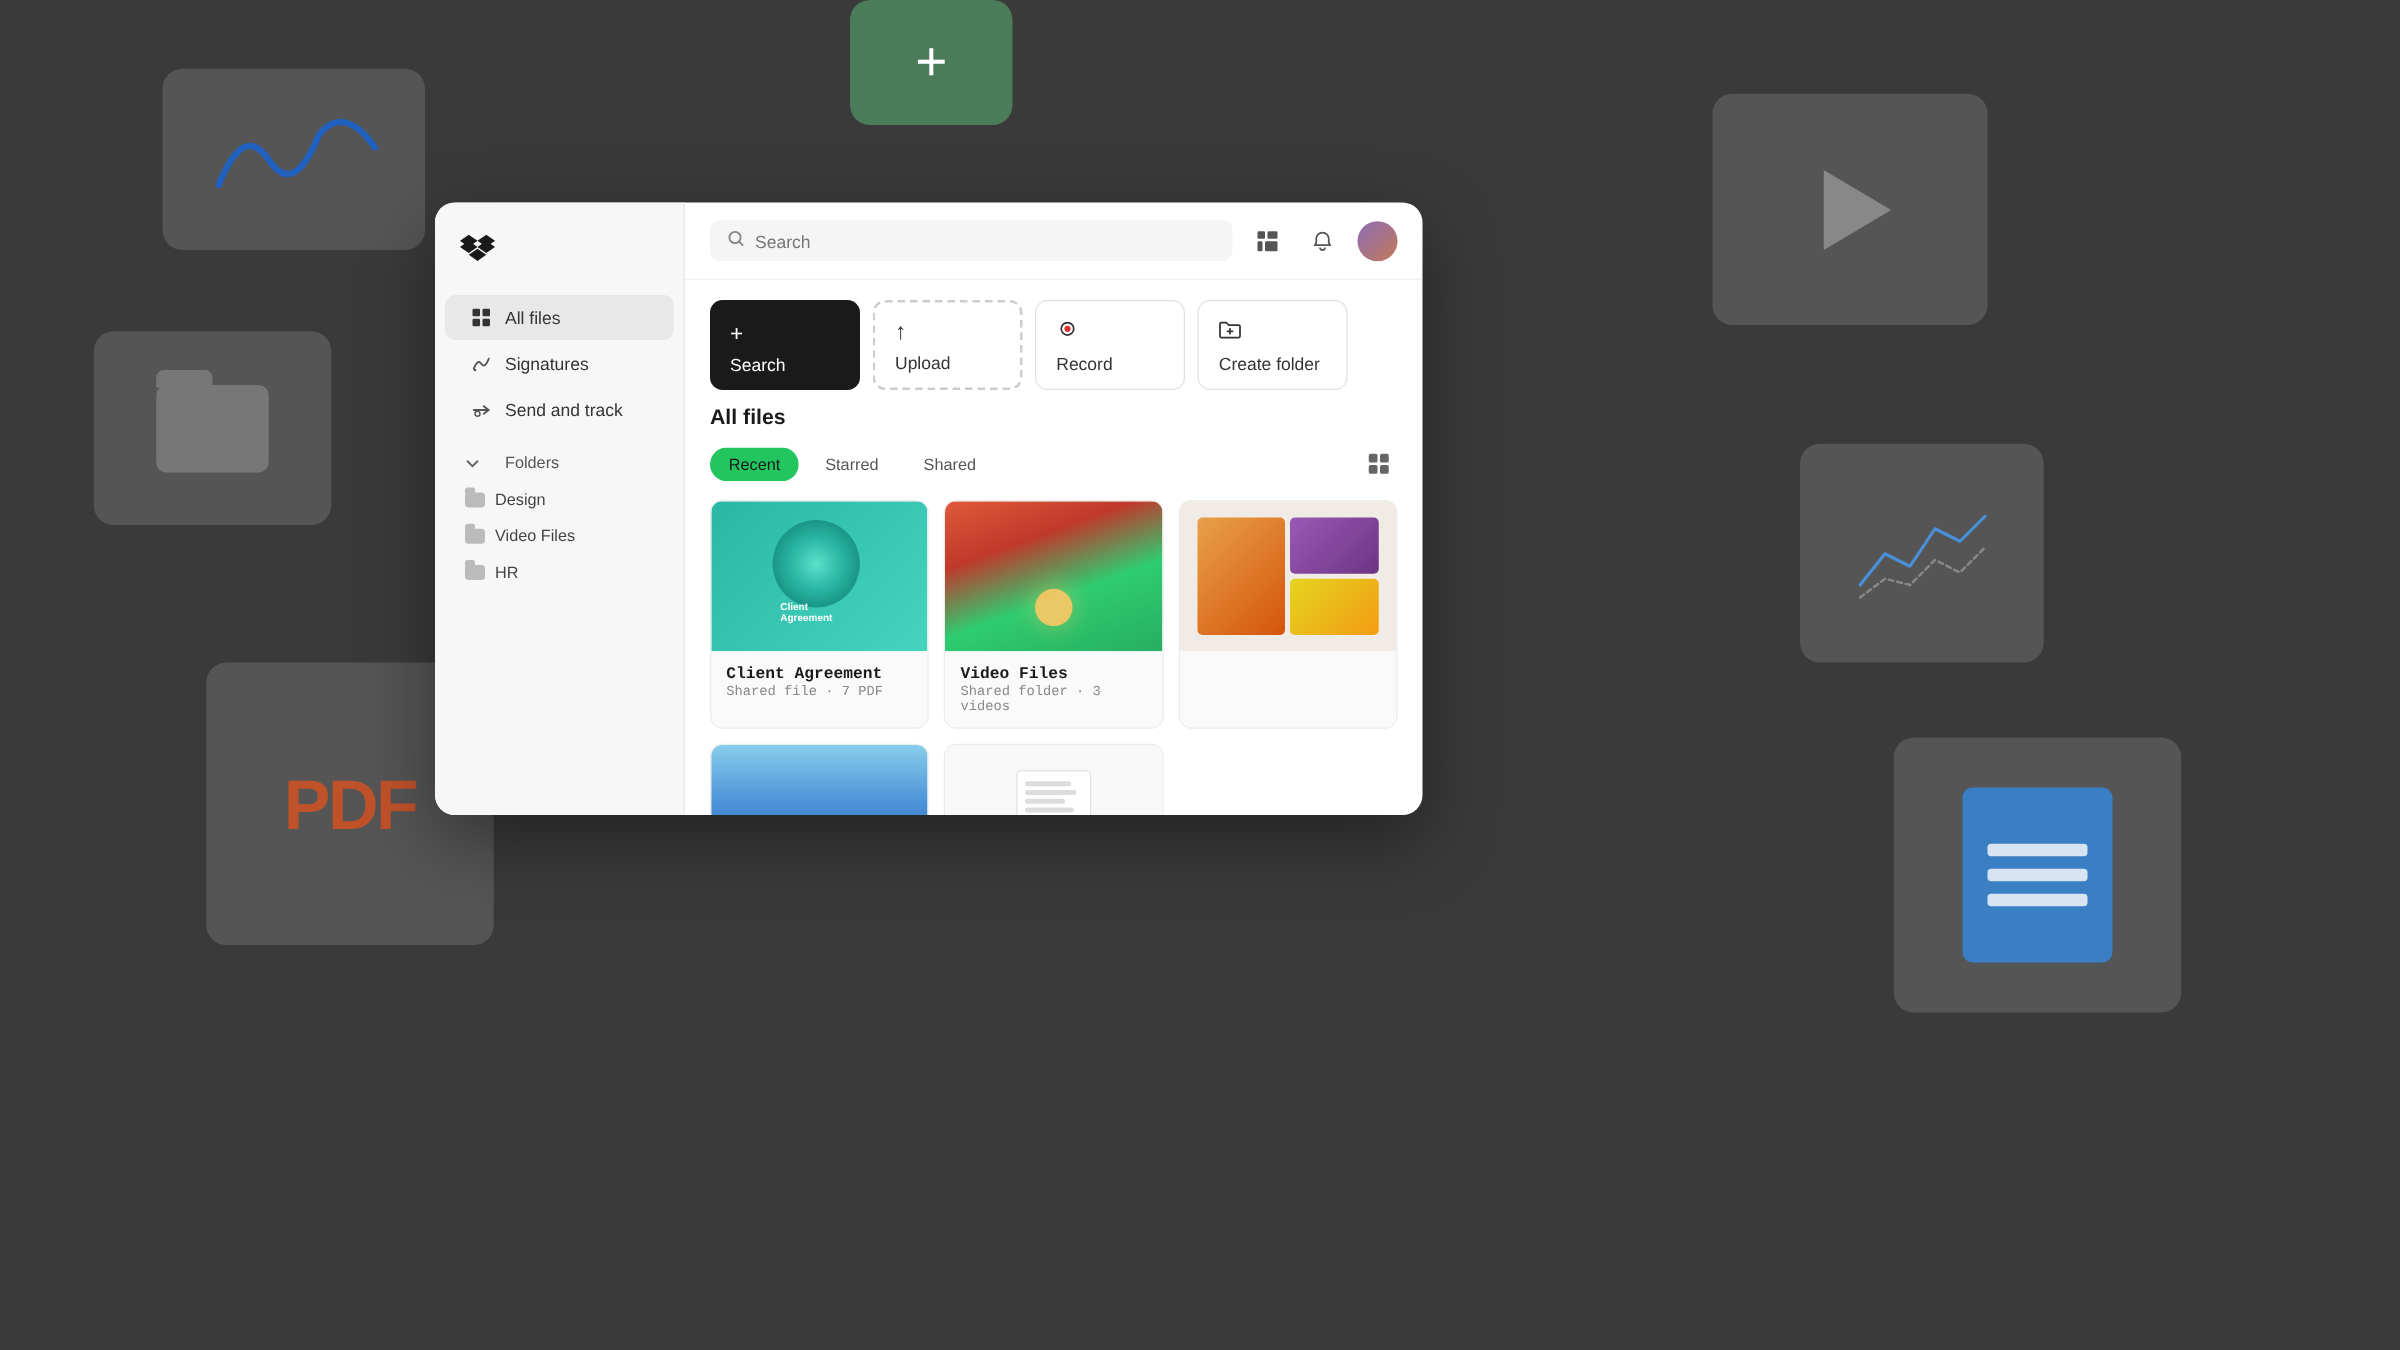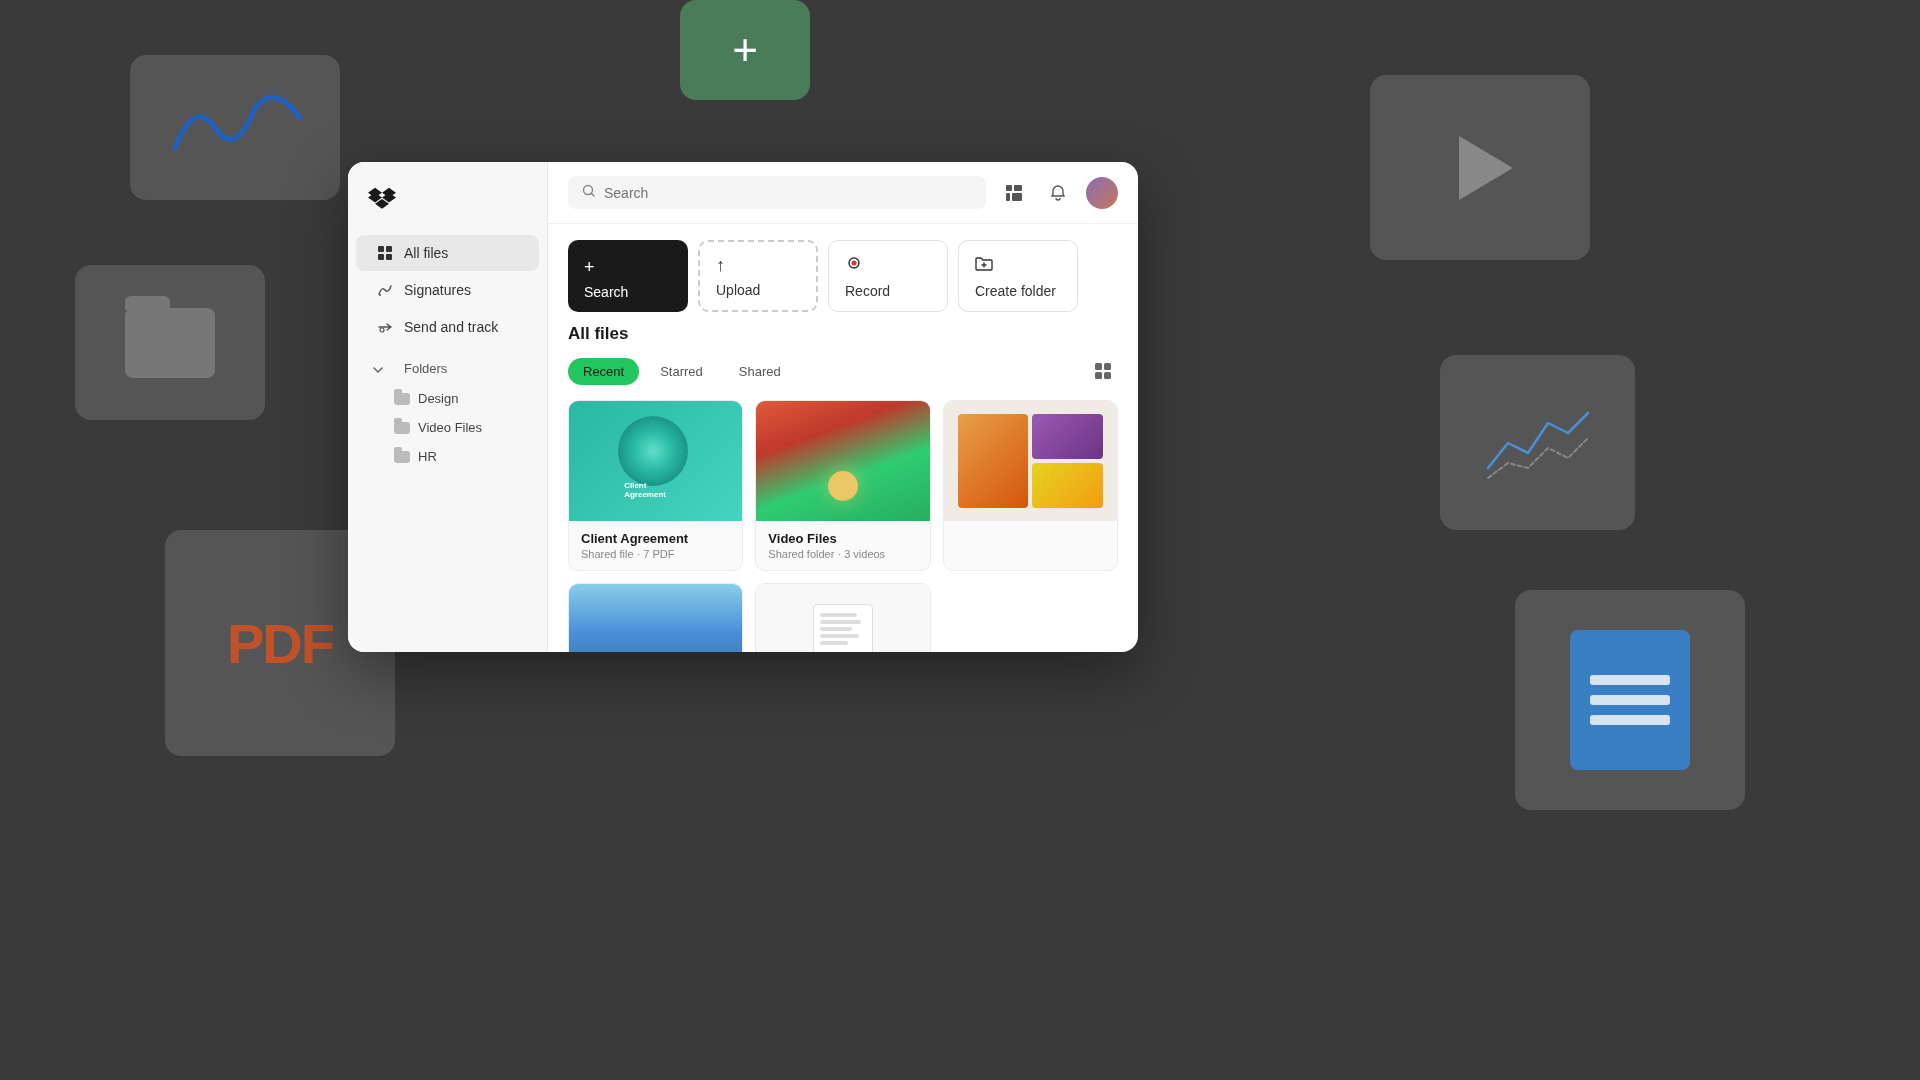--- a/index.html
+++ b/index.html
@@ -222,21 +222,21 @@
       gap: 20px;
       padding: 8px 24px;
       font-size: 13px;
       color: #555;
       cursor: pointer;
     }
     .folder-item {
       display: flex;
       align-items: center;
       gap: 8px;
-      padding: 7px 20px 7px 46px;
+      padding: 7px 20px 7px 24px;
       font-size: 13px;
       color: #444;
       cursor: pointer;
     }
     .folder-icon-sm {
       width: 16px;
       height: 12px;
       background: #bbb;
       border-radius: 3px 3px 3px 3px;
       position: relative;
@@ -420,20 +420,21 @@
       background: #fafafa;
     }
     .file-thumbnail {
       width: 100%;
       height: 120px;
       overflow: hidden;
       position: relative;
     }
     .file-info {
       padding: 10px 12px;
+      font-family: Liberation Mono, monospace;
     }
     .file-name {
       font-size: 13px;
       font-weight: 600;
       color: #1a1a1a;
       margin-bottom: 2px;
     }
     .file-meta {
       font-size: 11px;
       color: #888;

